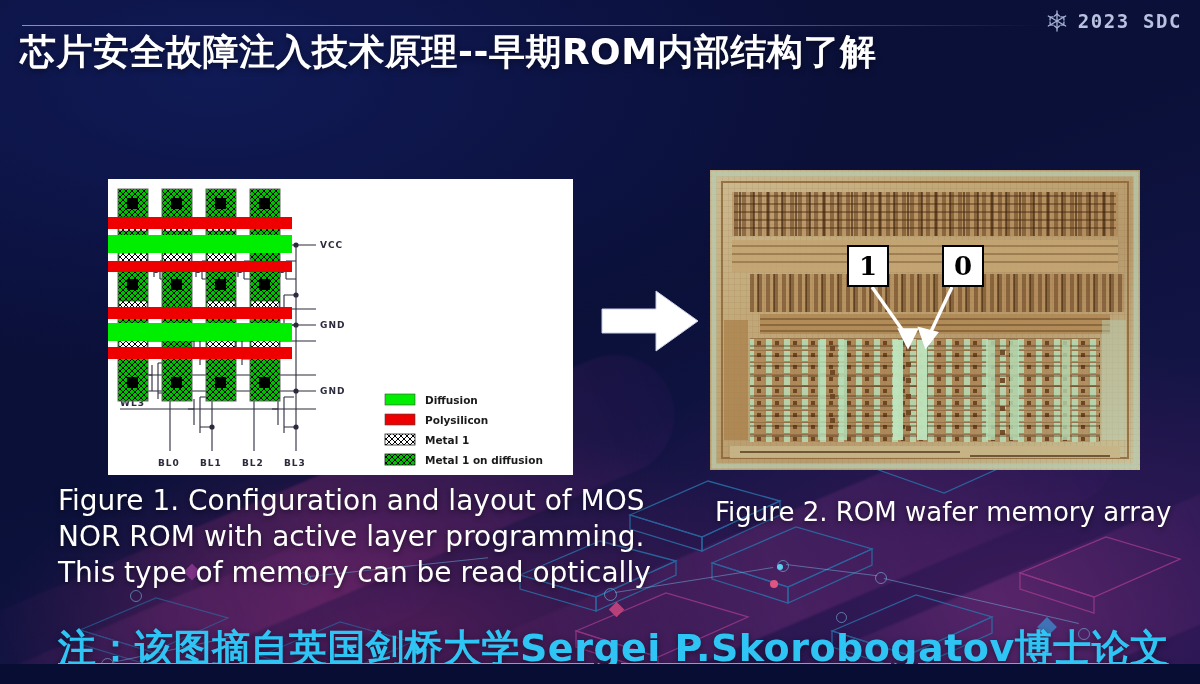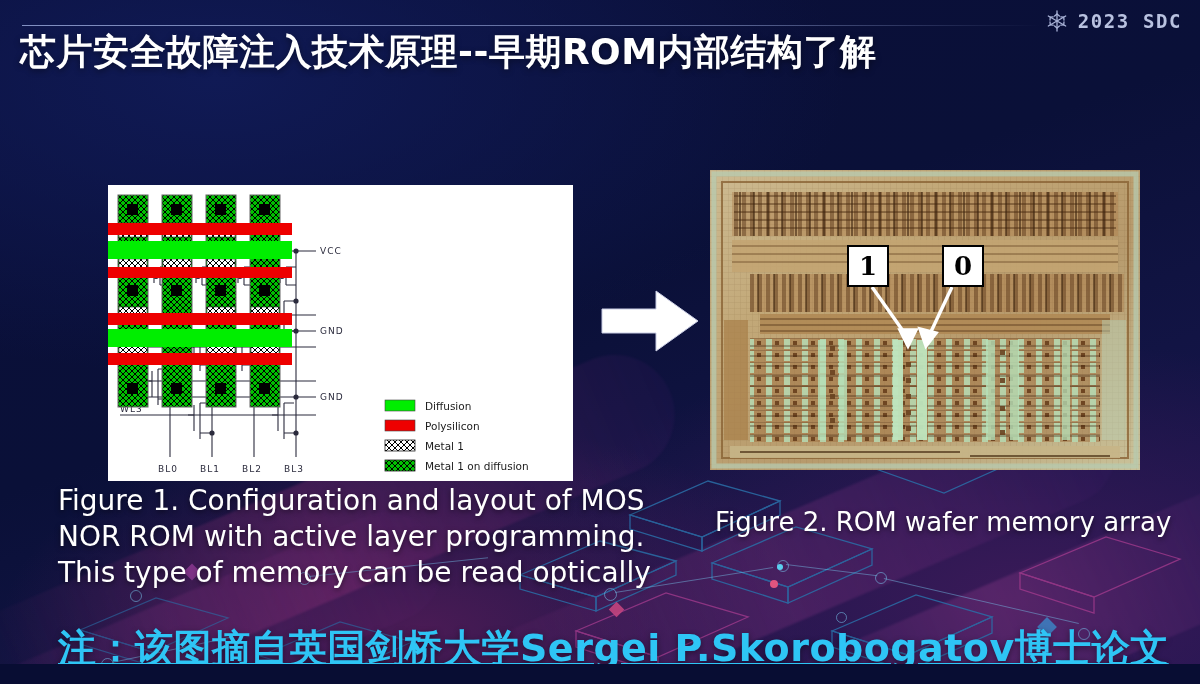--- a/index.html
+++ b/index.html
@@ -30,38 +30,38 @@
   .brand-text{color:#b9c2e0;font-size:19px;font-weight:bold;letter-spacing:1.6px;
     font-family:"DejaVu Sans Mono", monospace;}
   .snowflake{width:24px;height:24px;display:block;}
   .title{
     position:absolute;left:20px;top:28px;width:1000px;
     color:#ffffff;font-size:36px;font-weight:bold;letter-spacing:.5px;
     font-family:"DejaVu Sans", sans-serif;
     text-shadow:0 2px 6px rgba(0,0,0,.45);
   }
   
-  .fig1{position:absolute;left:108px;top:185px;width:465px;height:296px;background:#ffffff;}
+  .fig1{position:absolute;left:108px;top:179px;width:465px;height:296px;background:#ffffff;font-weight:bold;}
   .fig1 svg{display:block;}
   
   .mid-arrow{position:absolute;left:600px;top:285px;width:100px;height:72px;}
   
   .fig2{position:absolute;left:710px;top:170px;width:430px;height:300px;overflow:hidden;
         background:#c8b08a;}
   .fig2 .die{position:absolute;inset:0;}
   .callout{position:absolute;background:#ffffff;border:2px solid #000;
     display:flex;align-items:center;justify-content:center;
     font-family:"DejaVu Serif", serif;font-weight:bold;font-size:26px;color:#000;}
   .co1{left:137px;top:75px;width:38px;height:38px;}
   .co0{left:232px;top:75px;width:38px;height:38px;}
   
   .cap1{position:absolute;left:58px;top:483px;width:620px;color:#fff;font-size:28px;line-height:1.28;
      font-family:"DejaVu Sans", sans-serif;text-shadow:0 2px 5px rgba(0,0,0,.5);}
   .cap2{position:absolute;left:715px;top:497px;width:470px;color:#fff;font-size:26px;
-     font-family:"DejaVu Sans", sans-serif;text-shadow:0 2px 5px rgba(0,0,0,.5);margin-top:10px;}
+     font-family:"DejaVu Sans", sans-serif;text-shadow:0 2px 5px rgba(0,0,0,.5);}
   
   .foot{position:absolute;left:58px;top:623px;color:#2ec5f5;font-size:38px;font-weight:bold;
      font-family:"DejaVu Sans", sans-serif;letter-spacing:.5px;white-space:nowrap;
      text-shadow:0 2px 6px rgba(0,0,0,.45);text-decoration:underline;}
   
   .lg{font-family:"DejaVu Sans", sans-serif;}
 </style>
 </head>
 <body>
 

